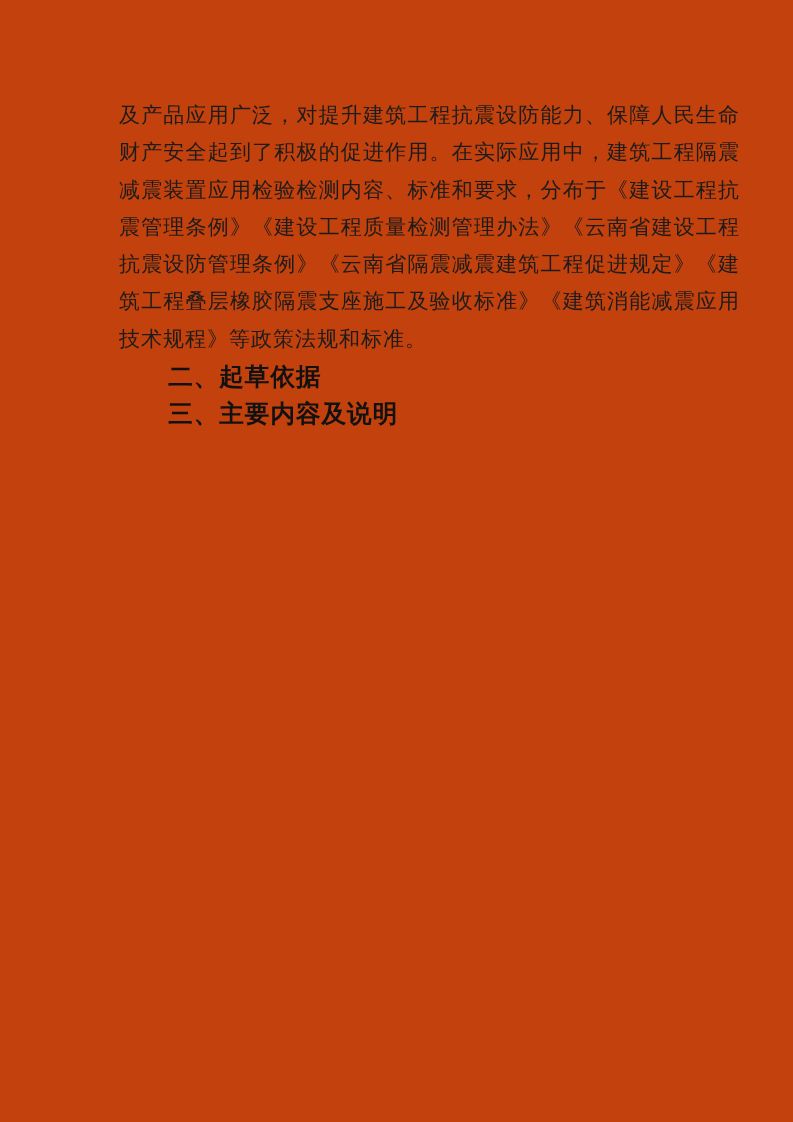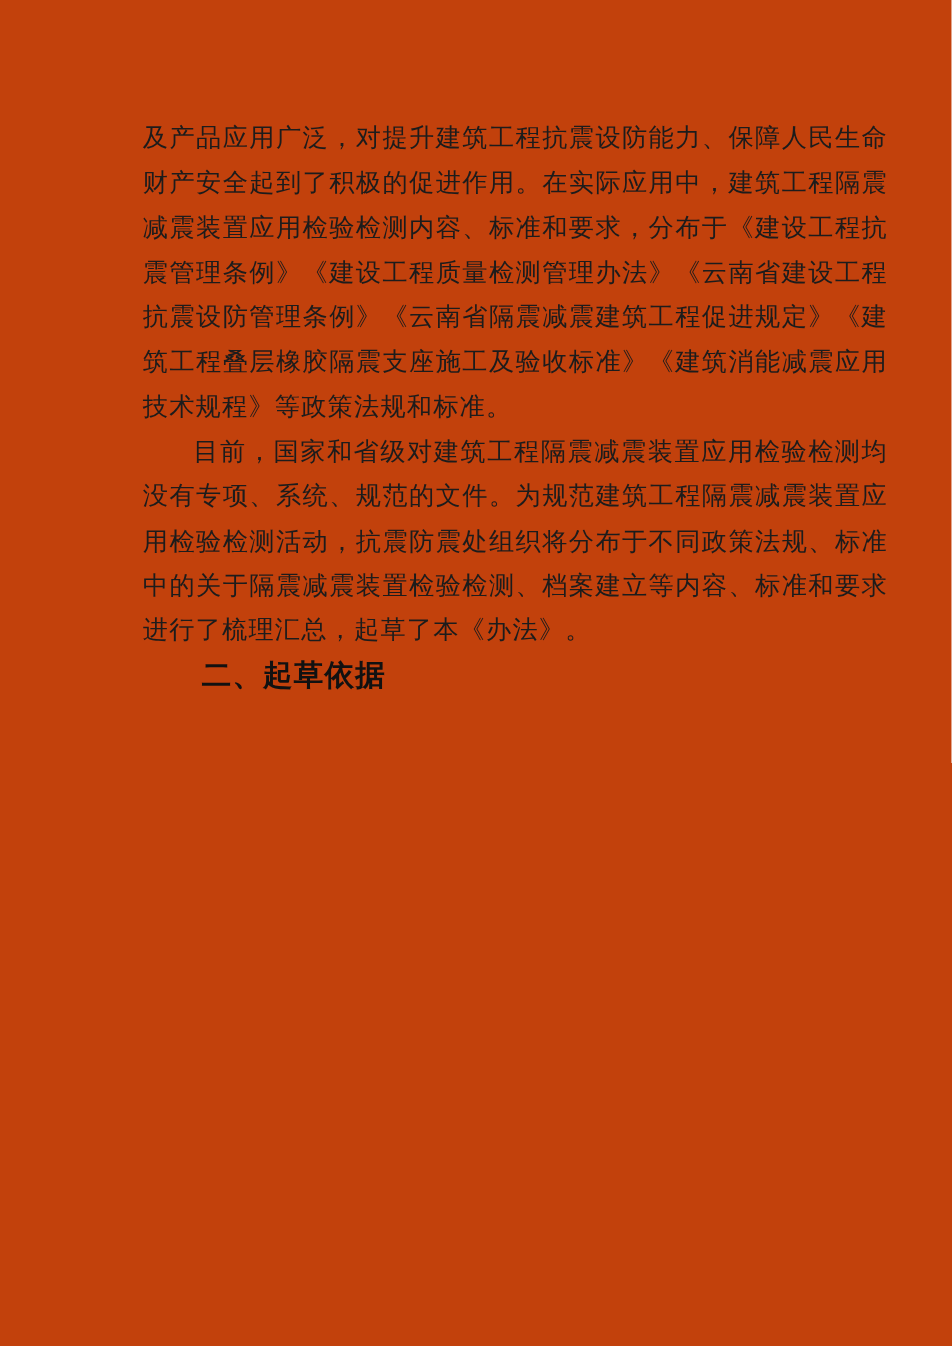--- a/index.html
+++ b/index.html
@@ -40,16 +40,16 @@
     text-align: left;
     color: #111111;
   }
 </style>
 </head>
 <body>
 
 <div class="page">
   <div class="doc">
     <p class="para no-indent">及产品应用广泛，对提升建筑工程抗震设防能力、保障人民生命财产安全起到了积极的促进作用。在实际应用中，建筑工程隔震减震装置应用检验检测内容、标准和要求，分布于《建设工程抗震管理条例》《建设工程质量检测管理办法》《云南省建设工程抗震设防管理条例》《云南省隔震减震建筑工程促进规定》《建筑工程叠层橡胶隔震支座施工及验收标准》《建筑消能减震应用技术规程》等政策法规和标准。</p>
-    <p class="para">目前，国家和省级对建筑工程隔震减震装置应用检验检测均没有专项、系统、规范的文件。为规范建筑工程隔震减震装置应用检验检测活动，抗震防震处组织将分布于不同政策法规、标准中的关于隔震减震装置检验检测、档案建立等内容、标准和要求进行了梳理汇总，起草了本《办法》。</p>
     <h3 class="heading">二、起草依据</h3>
+    <h3 class="heading">三、主要内容及说明</h3>
   </div>
 </div>
 
 </body></html>

